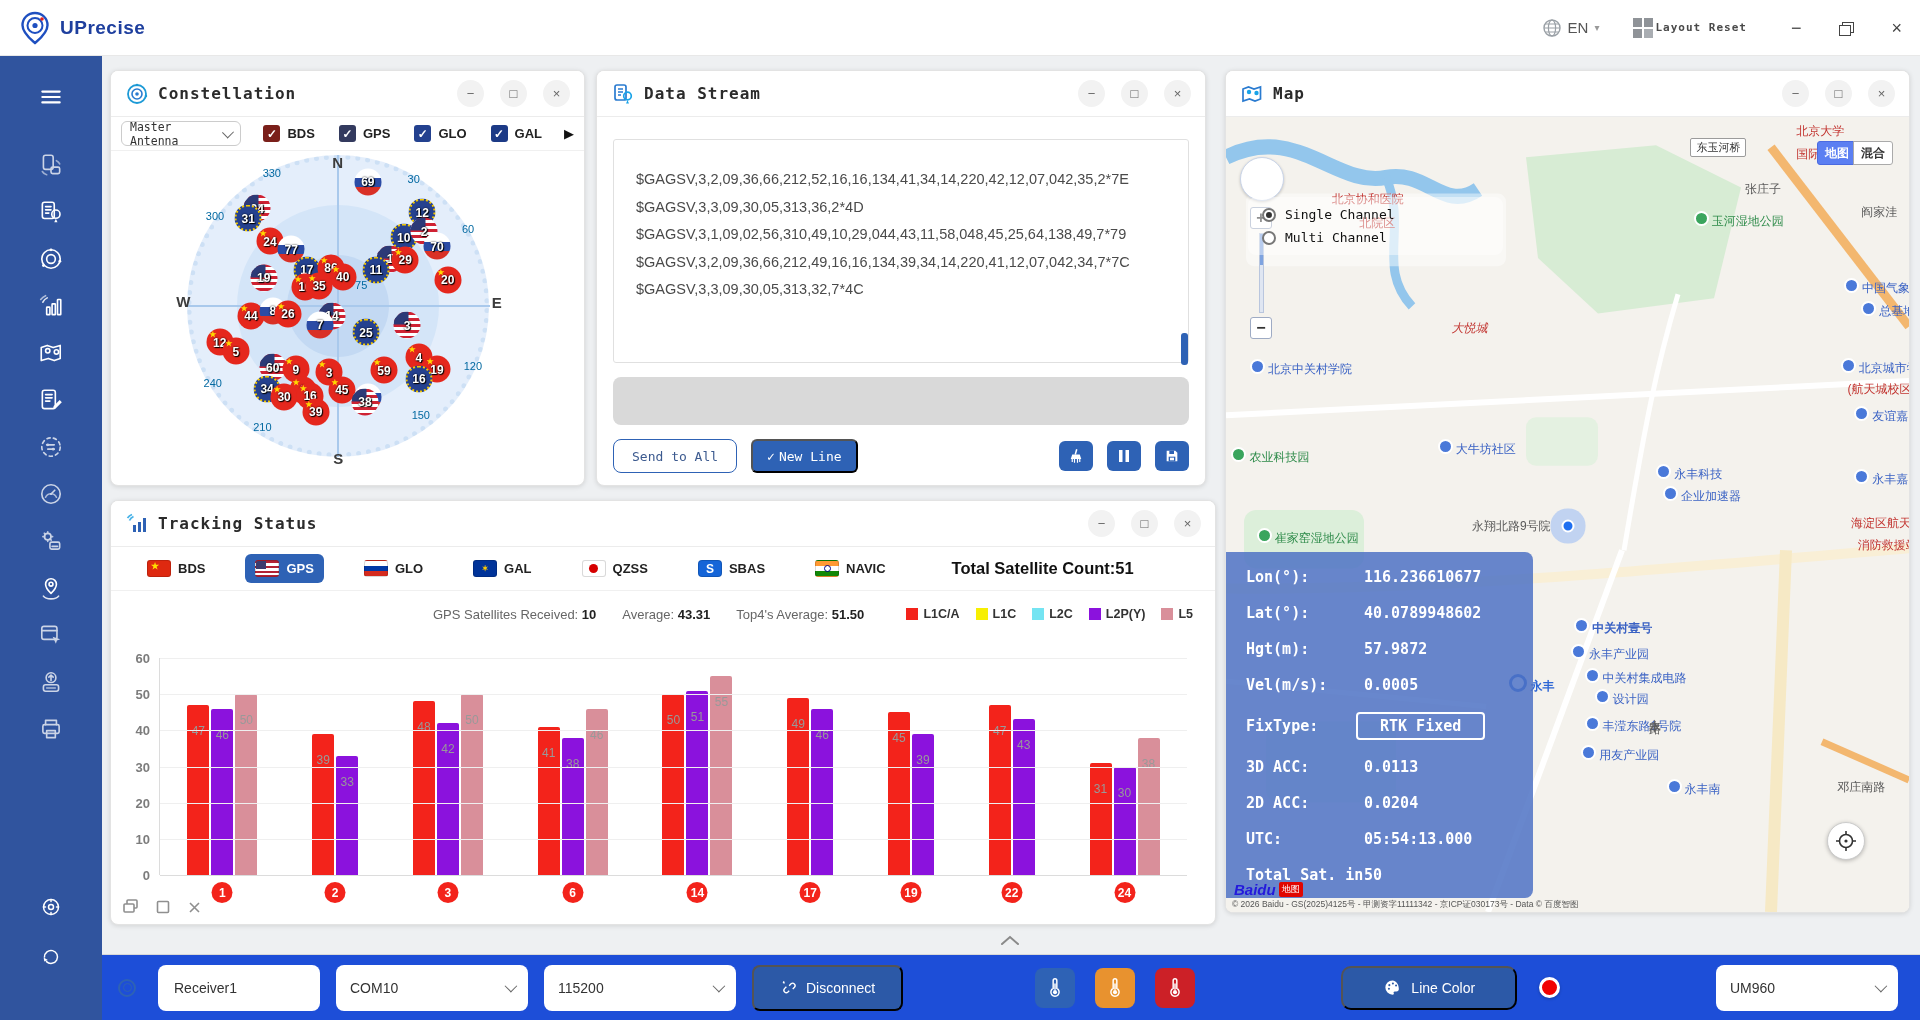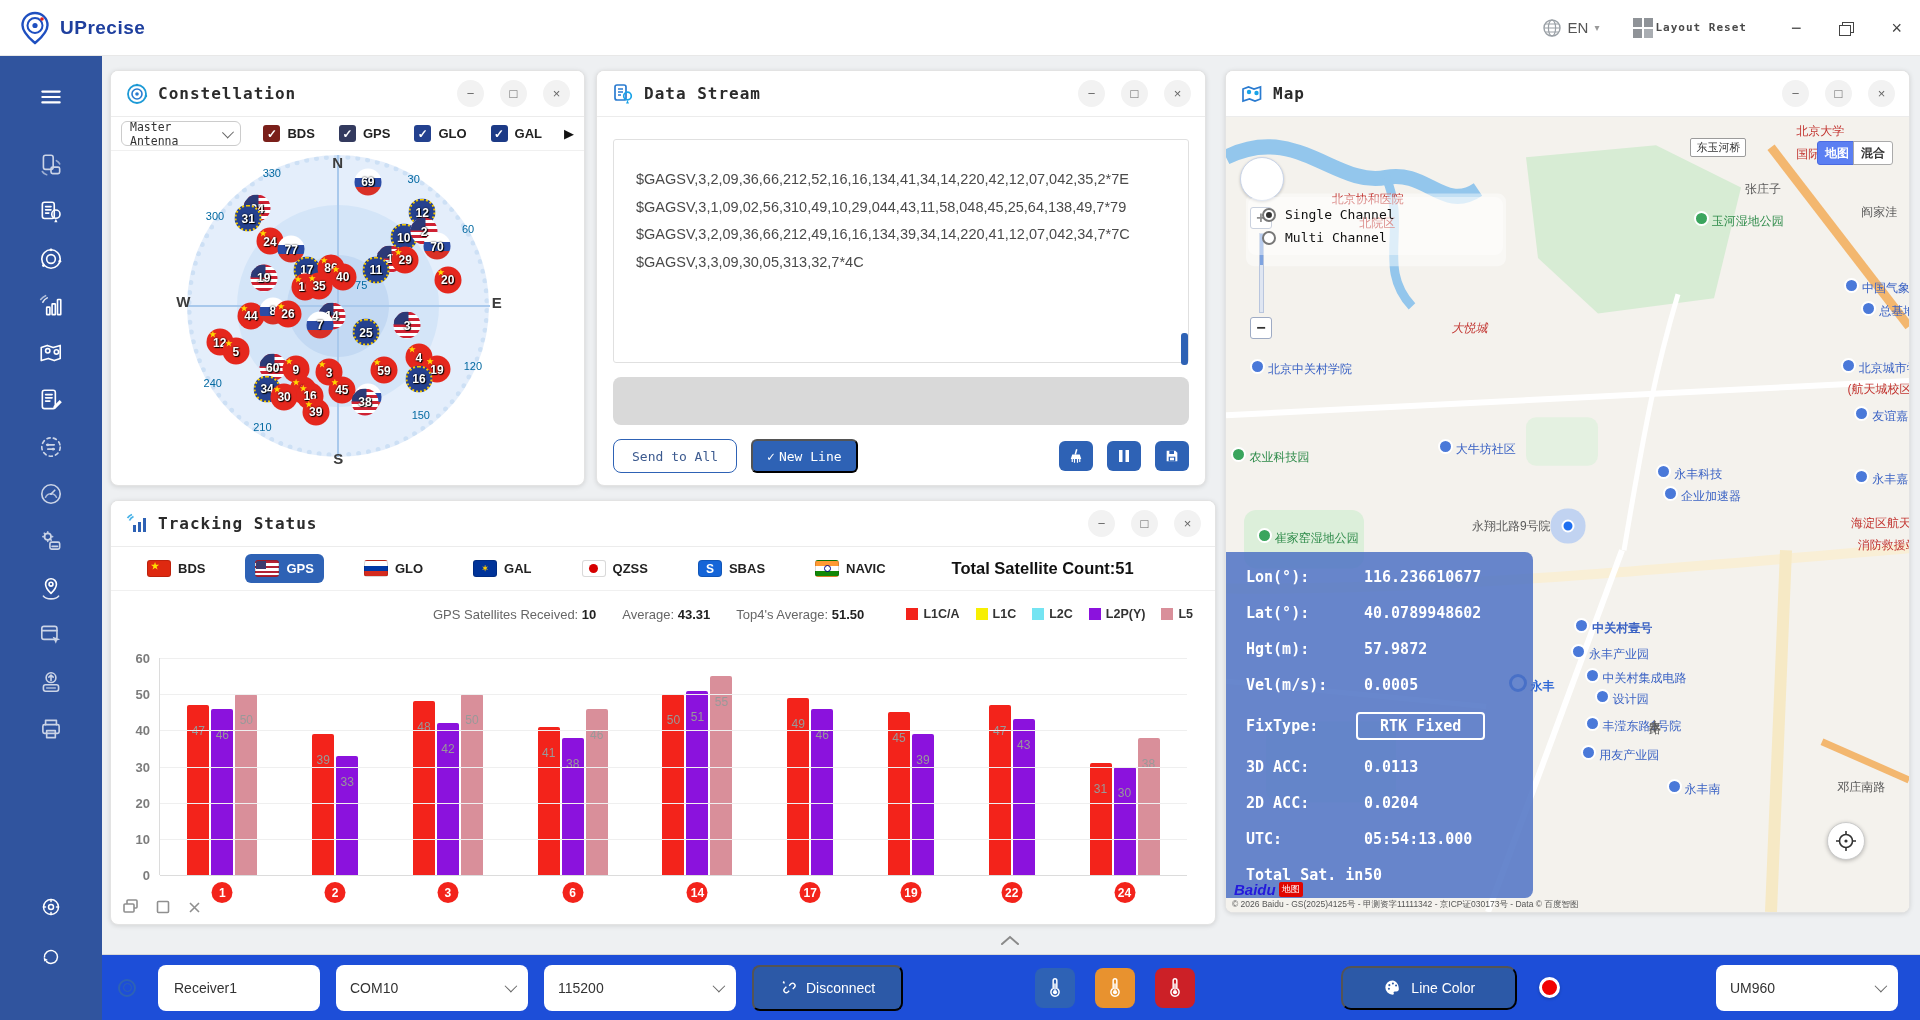--- a/index.html
+++ b/index.html
@@ -555,20 +555,21 @@
     </svg>
     <span class="ptitle">Data Stream</span>
     <div class="pctl">
       <span class="pbtn">−</span>
       <span class="pbtn">□</span>
       <span class="pbtn">×</span>
     </div>
   </div>
   <div class="ds-box" id="ds-lines">
       <div class="ds-line">$GAGSV,3,2,09,36,66,212,52,16,16,134,41,34,14,220,42,12,07,042,35,2*7E</div>
+      <div class="ds-line">$GAGSV,3,3,09,30,05,313,36,2*4D</div>
       <div class="ds-line">$GAGSV,3,1,09,02,56,310,49,10,29,044,43,11,58,048,45,25,64,138,49,7*79</div>
       <div class="ds-line">$GAGSV,3,2,09,36,66,212,49,16,16,134,39,34,14,220,41,12,07,042,34,7*7C</div>
       <div class="ds-line">$GAGSV,3,3,09,30,05,313,32,7*4C</div>
     </div>
   <div class="ds-thumb"></div>
   <div class="ds-input"></div>
   <div class="ds-actions">
     <button class="btn-outline">Send to All</button>
     <button class="btn-solid">
       <span>✓</span>

